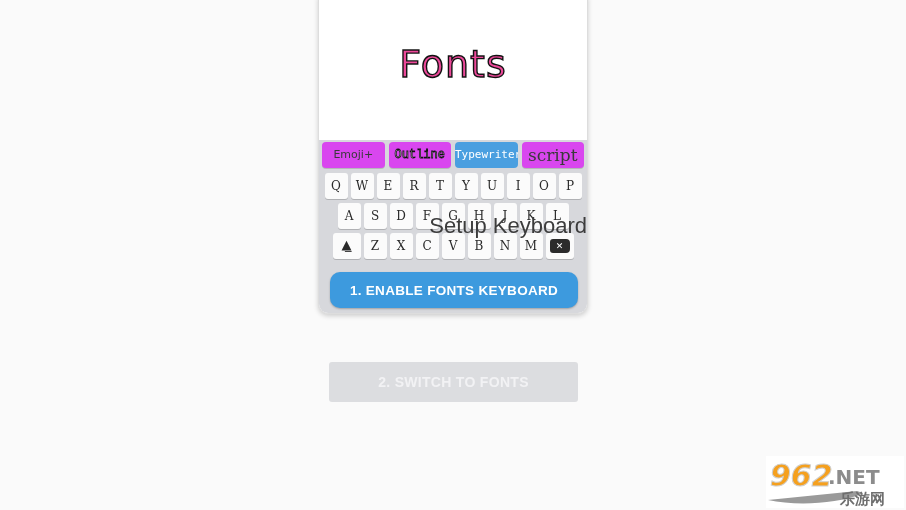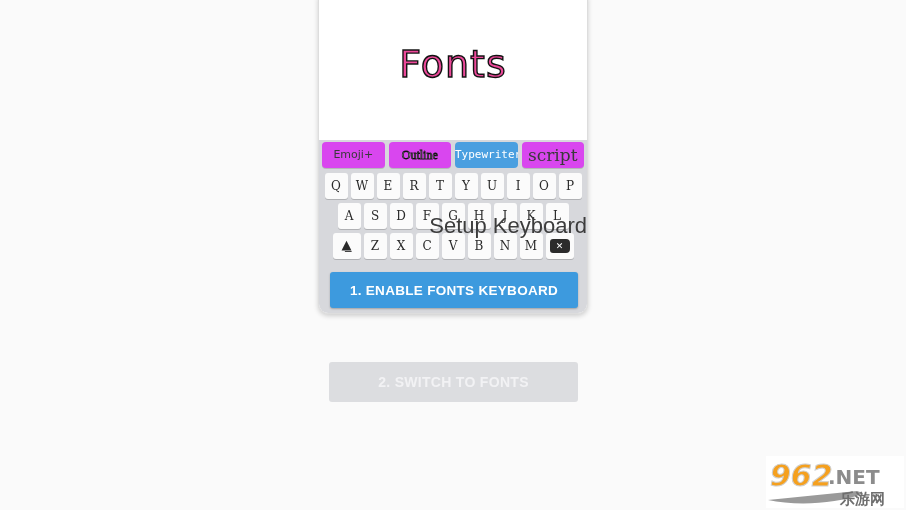--- a/index.html
+++ b/index.html
@@ -95,21 +95,21 @@
     background: #d946ef;
     border-radius: 4px;
     font-size: 12px;
     color: #3a3a3a;
     box-shadow: 0 1px 0 rgba(0,0,0,0.15);
     overflow: hidden;
     white-space: nowrap;
   }
   .tab.tab-emoji   { font-family: "DejaVu Sans", sans-serif; font-size: 11px; }
   .tab.tab-outline {
-    font-family: Liberation Serif, serif;
+    font-family: Liberation Mono, monospace;
     font-size: 12px;
     color: #ffffff;
     -webkit-text-stroke: 0.8px #111111;
   }
   .tab.tab-typewriter {
     font-family: "DejaVu Sans Mono", monospace;
     font-size: 11px;
     background: #4a9fe0;
     color: #ffffff;
     box-shadow: none;
@@ -178,21 +178,21 @@
 
   
   #enable-button {
     position: absolute;
     left: 11px;
     top: 276px;
     width: 248px;
     height: 36px;
     background: #3d9ade;
     border: none;
-    border-radius: 3px;
+    border-radius: 10px;
     color: #ffffff;
     font-family: "Liberation Sans", sans-serif;
     font-size: 13.5px;
     font-weight: bold;
     letter-spacing: 0.3px;
     z-index: 6;
     cursor: pointer;
     box-shadow: 0 1px 2px rgba(0,0,0,0.25);
   }
 

